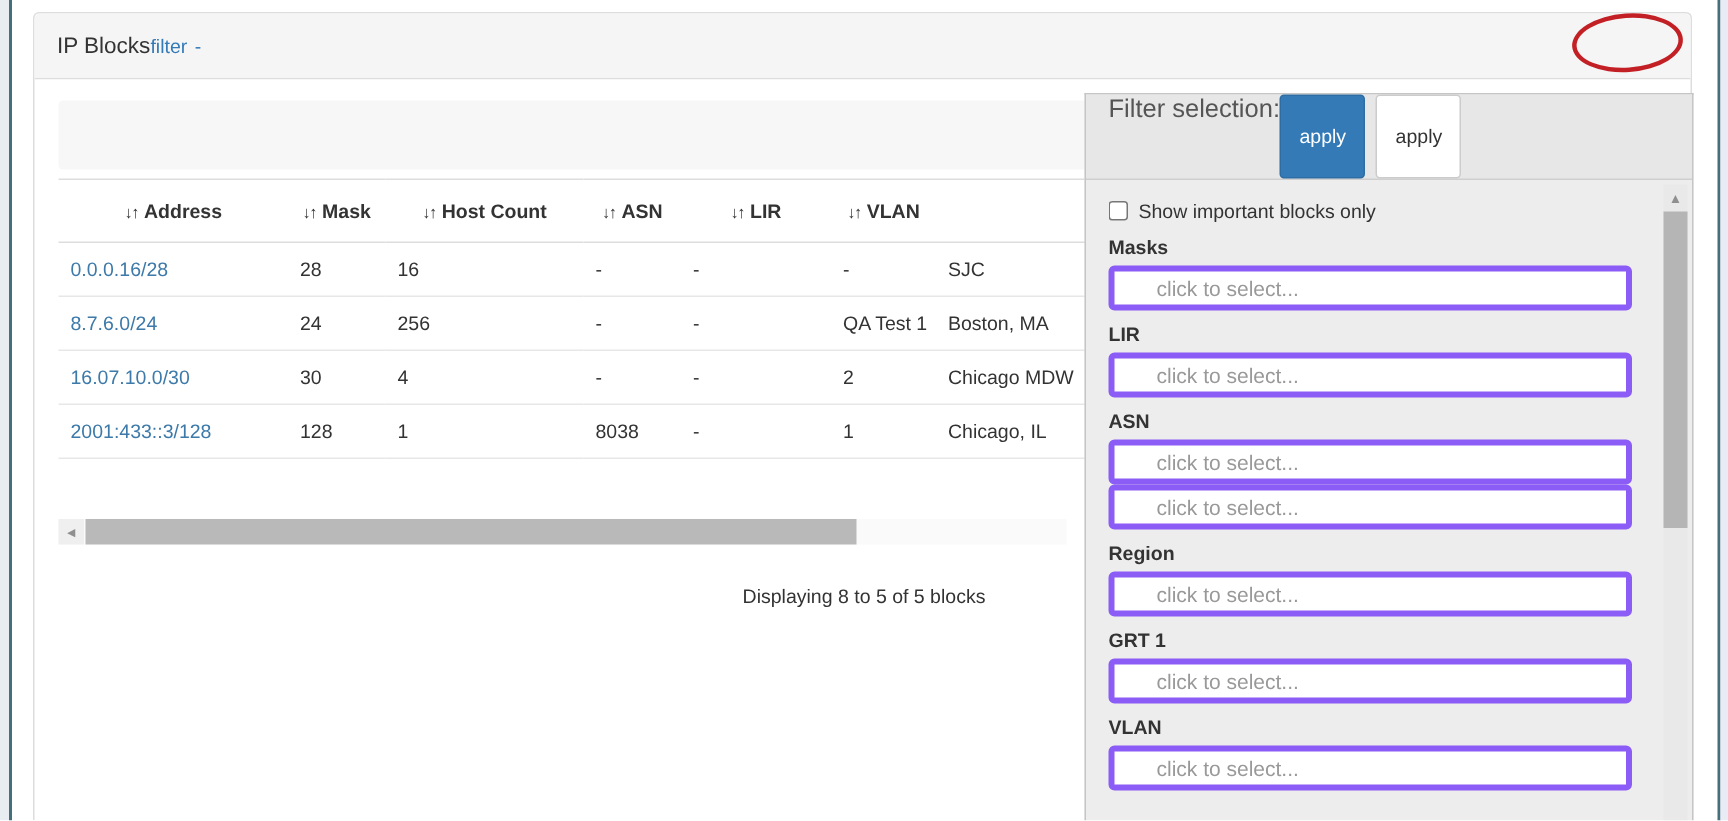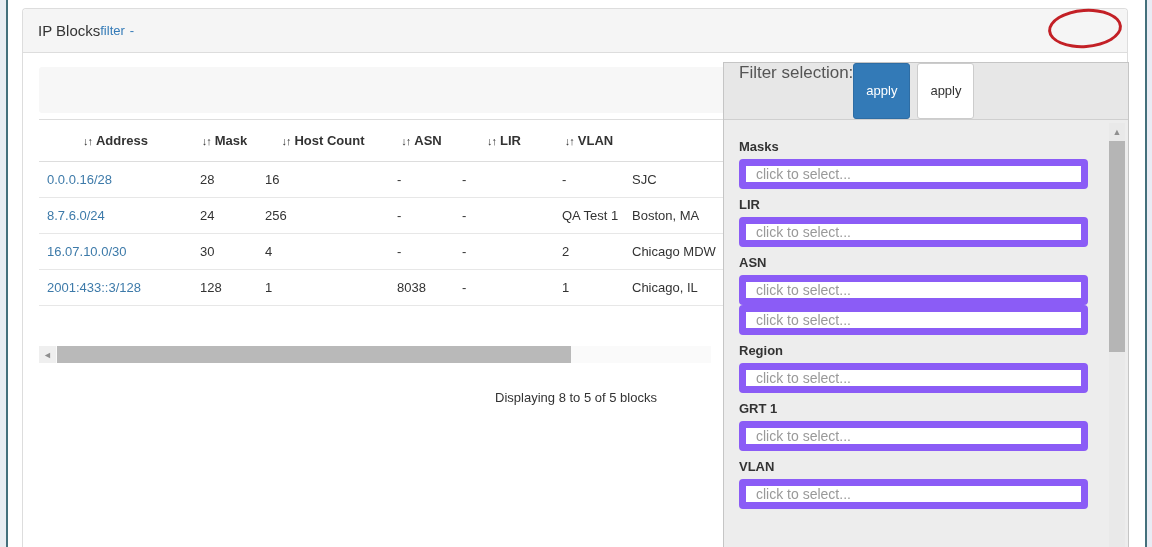--- a/index.html
+++ b/index.html
@@ -105,22 +105,22 @@
 
   .filter-panel-body {
     position:absolute; left:0; top:57px; right:0; bottom:0;
     padding:11px 40px 0 15px; overflow:hidden;
   }
   .chk-row { display:flex; align-items:center; gap:7px; margin:2px 0 9px 0; }
   .chk-row input { width:13px; height:13px; margin:0; }
   .chk-label { font-size:13px; color:#333; }
   .field-label { font-size:13px; font-weight:bold; color:#333; margin:8px 0 5px 0; }
   .field-input {
-    width:100%; height:30px; border:7px solid #8b5cf6; border-radius:4px;
-    padding:5px 10px; font-size:14px; color:#a16207; background:#fff;
+    width:100%; height:30px; border:4px solid #8b5cf6; border-radius:4px;
+    padding:5px 28px; font-size:14px; color:#a16207; background:#fff;
     font-family:"Liberation Sans", sans-serif;
   }
   .field-input::placeholder { color:#999; opacity:1; }
 
   
   .vscroll {
     position:absolute; right:3px; top:60px; bottom:0; width:16px;
     background:#e9e9e9;
   }
   .vscroll-up {
@@ -228,20 +228,24 @@
 
 <div class="filter-panel">
 
   <div class="filter-panel-header">
     <span class="filter-panel-title">Filter selection:</span>
     <button class="btn btn-apply">apply</button>
     <button class="btn btn-clear">apply</button>
   </div>
 
   <div class="filter-panel-body">
+    <div class="chk-row">
+      <input type="checkbox" style="">
+      <span class="chk-label">Show important blocks only</span>
+    </div>
 
     <div class="field-label">Masks</div>
     <input class="field-input" type="text" placeholder="click to select..." style="">
 
     <div class="field-label">LIR</div>
     <input class="field-input" type="text" placeholder="click to select..." style="">
 
     <div class="field-label">ASN</div>
     <input class="field-input" type="text" placeholder="click to select..." style="">
 

